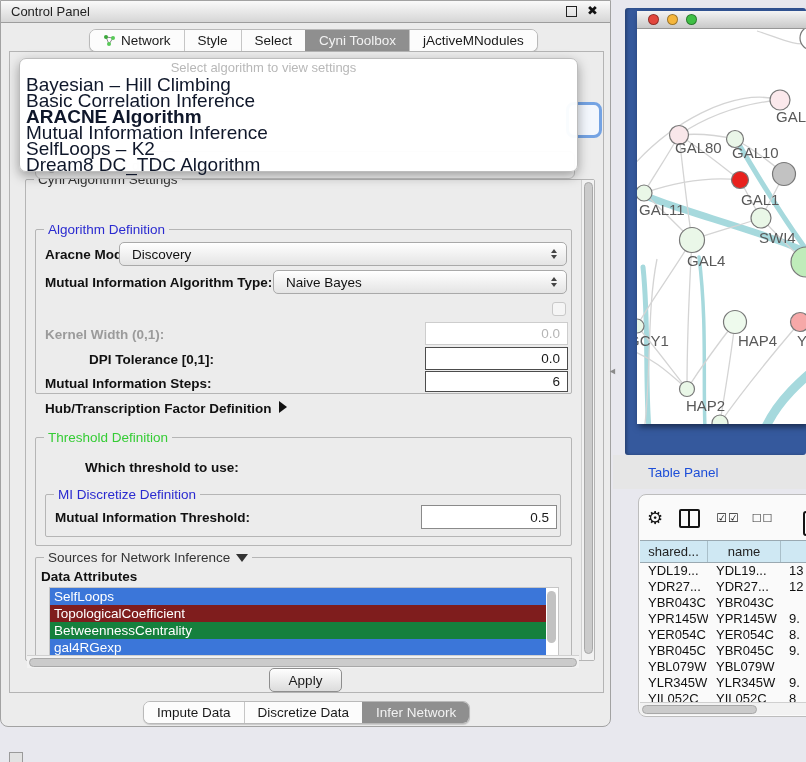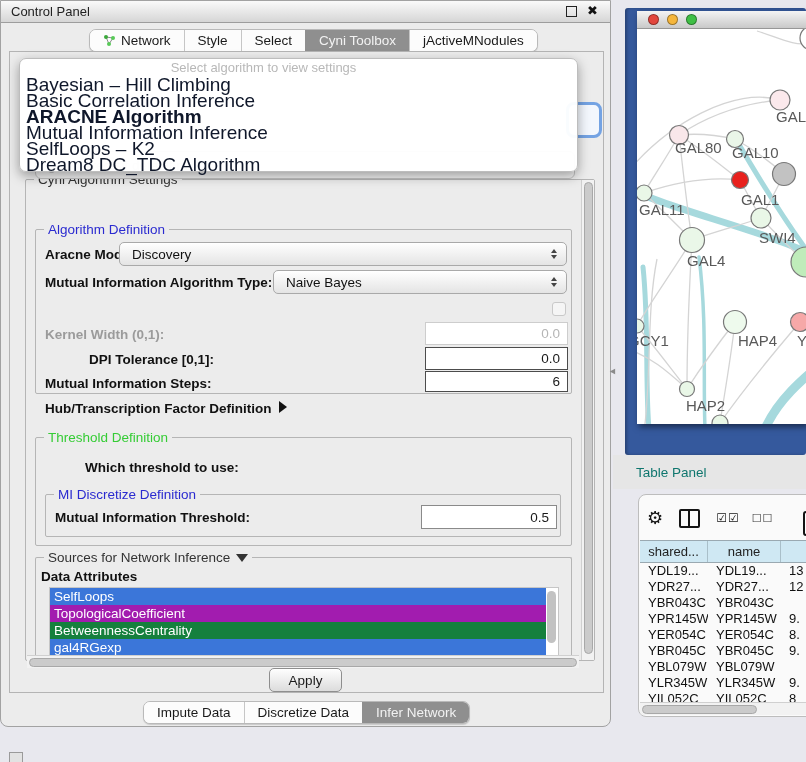--- a/index.html
+++ b/index.html
@@ -108,21 +108,21 @@
   #net-canvas svg{display:block;}
   .e-gray{fill:none;stroke:#d4d4d4;stroke-width:1.3;}
   .e-teal{fill:none;stroke:#a6d9dd;stroke-linecap:round;}
   .node{stroke:#787878;stroke-width:1.2;}
   .nlabel{fill:#595959;font-size:15px;font-family:"Liberation Sans","DejaVu Sans",sans-serif;}
 
   #splitter{left:608px;top:366px;font-size:9px;color:#8a8a8a;}
 
   
   #tp-bar{left:613px;top:455px;width:193px;height:34px;background:#e6e6e6;display:flex;align-items:center;}
-  #tp-bar span{margin-left:23px;font-size:13.5px;color:#0f766e;}
+  #tp-bar span{margin-left:35px;font-size:13.5px;color:#1d4ed8;}
   #tp-card{left:638px;top:494px;width:180px;height:223px;background:#fafafa;border:1px solid #bdbdbd;
       border-radius:8px 0 0 8px;box-sizing:border-box;overflow:hidden;}
   #tp-toolbar{position:absolute;left:0;top:10px;width:100%;height:26px;display:flex;align-items:center;}
   .ticon{color:#141414;}
   #gear{margin-left:8px;font-size:18px;}
   #colicon{margin-left:16px;width:17px;height:15px;border:2px solid #141414;border-radius:2px;position:relative;}
   #colicon:before{content:"";position:absolute;left:6.5px;top:0;width:2px;height:15px;background:#141414;}
   #chkpair{margin-left:16px;font-size:12px;letter-spacing:1px;}
   #boxpair{margin-left:12px;font-size:11px;letter-spacing:1px;color:#333;}
   #pageicon{position:absolute;right:-8px;top:6px;width:18px;height:21px;border:2px solid #141414;border-radius:3px;background:#fff;}
@@ -252,21 +252,21 @@
       <span>0.5</span>
     </div>
 
     <div class="abs group" style="left:34px;top:556px;width:537px;height:104px;border-bottom:none;">
       <span class="legend dark"><span>Sources for Network Inference</span><span class="tri-down"></span></span>
     </div>
     <span class="abs lbl" style="left:40px;top:568px;">Data Attributes</span>
     <div id="attr-list" class="abs">
       <div id="attr-vsb"></div>
     <div class="attr-item" style="background: rgb(59, 118, 217);">SelfLoops</div>
-        <div class="attr-item" style="background: #a21caf;">TopologicalCoefficient</div>
+        <div class="attr-item" style="background: #7f1d1d;">TopologicalCoefficient</div>
         <div class="attr-item" style="background: #15803d;">BetweennessCentrality</div>
         <div class="attr-item" style="background: rgb(59, 118, 217);">gal4RGexp</div>
       </div>
 
     <div class="abs htrack" style="left:26px;top:654px;width:552px;">
       <div class="hthumb" style="width:548px;"></div>
     </div>
 
     <div class="abs btn" style="left:268px;top:667px;width:71px;">
       <span>Apply</span>

